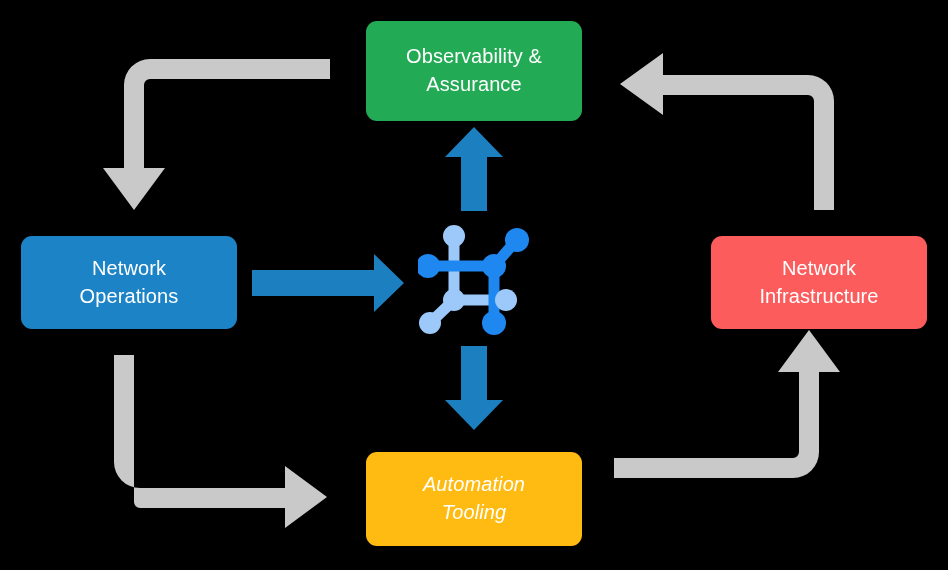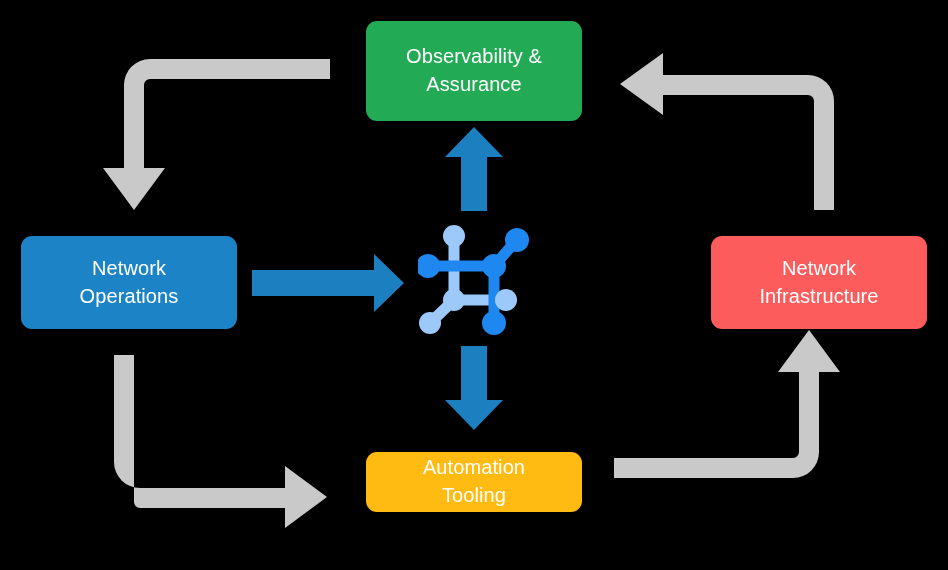--- a/index.html
+++ b/index.html
@@ -63,22 +63,23 @@
     left: 711px;
     top: 236px;
     width: 216px;
     height: 93px;
     background: #FC5C5C;
   }
   #box-automation-tooling {
     left: 366px;
     top: 452px;
     width: 216px;
-    height: 60px;
+    height: 94px;
     background: #FFBB11;
+    font-style: italic;
   }
   #center-icon {
     position: absolute;
     left: 418px;
     top: 218px;
     width: 112px;
     height: 122px;
     z-index: 6;
   }
 </style>

